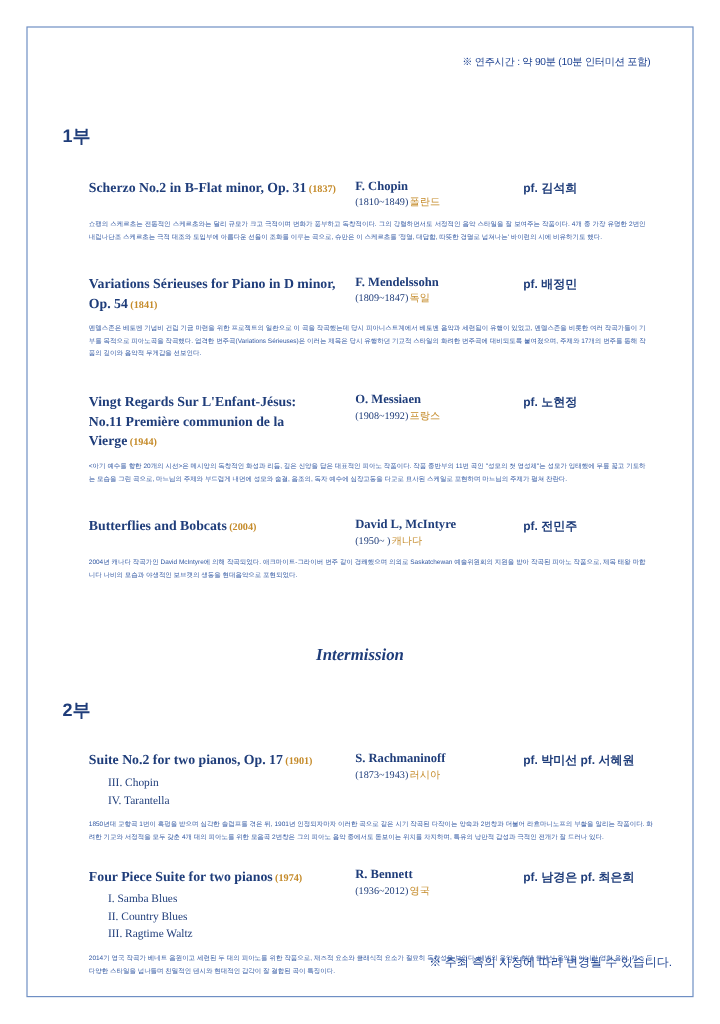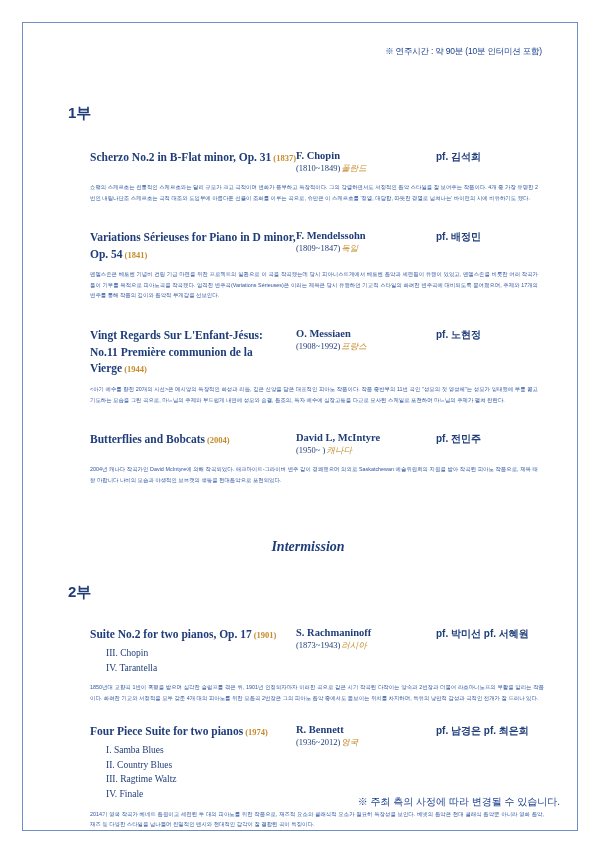--- a/index.html
+++ b/index.html
@@ -26,21 +26,20 @@
     top: 22px;
     right: 22px;
     bottom: 22px;
     border: 1.5px solid #6f8fc4;
     box-sizing: border-box;
   }
   .inner {
     position: relative;
     z-index: 2;
     padding: 12px 30px 0 30px;
-    margin-left: 16px;
   }
   .note-top {
     text-align: right;
     font-size: 8.5px;
     color: #1a3f8f;
     font-family: "Liberation Sans", sans-serif;
     letter-spacing: -0.2px;
     margin-top: 12px;
     margin-right: 6px;
   }
@@ -107,21 +106,20 @@
     color: #1f3d7a;
   }
   .composer-life {
     font-size: 8.5px;
     color: #1f3d7a;
     margin-top: 2px;
   }
   .composer-life .country {
     color: #c58b2a;
     margin-left: 1px;
-    font-style: italic;
   }
   .piece-right {
     flex: 0 0 auto;
     width: 112px;
     text-align: left;
     font-size: 10px;
     font-weight: bold;
     color: #1f3d7a;
     font-family: "Liberation Sans", sans-serif;
     padding-top: 1px;
@@ -275,21 +273,20 @@
     <div class="piece">
       <div class="piece-head">
         <div class="piece-left">
           <div class="piece-title">
             <span>Four Piece Suite for two pianos</span><span class="year">(1974)</span>
           </div>
           <div class="movements">
             <div>I. Samba Blues</div>
             <div>II. Country Blues</div>
             <div>III. Ragtime Waltz</div>
-            <div>IV. Finale</div>
           </div>
         </div>
         <div class="piece-mid">
           <div class="composer">R. Bennett</div>
           <div class="composer-life">
             <span>(1936~2012)</span><span class="country">영국</span>
           </div>
         </div>
         <div class="piece-right">pf. 남경은 pf. 최은희</div>
       </div>

